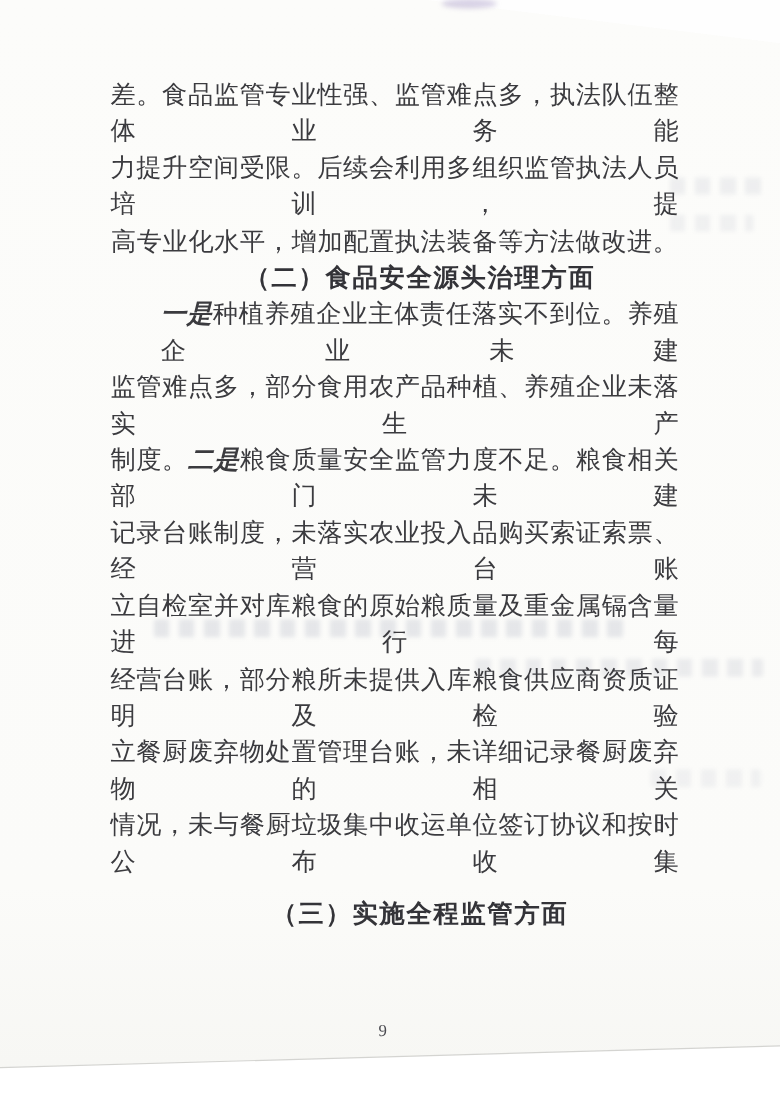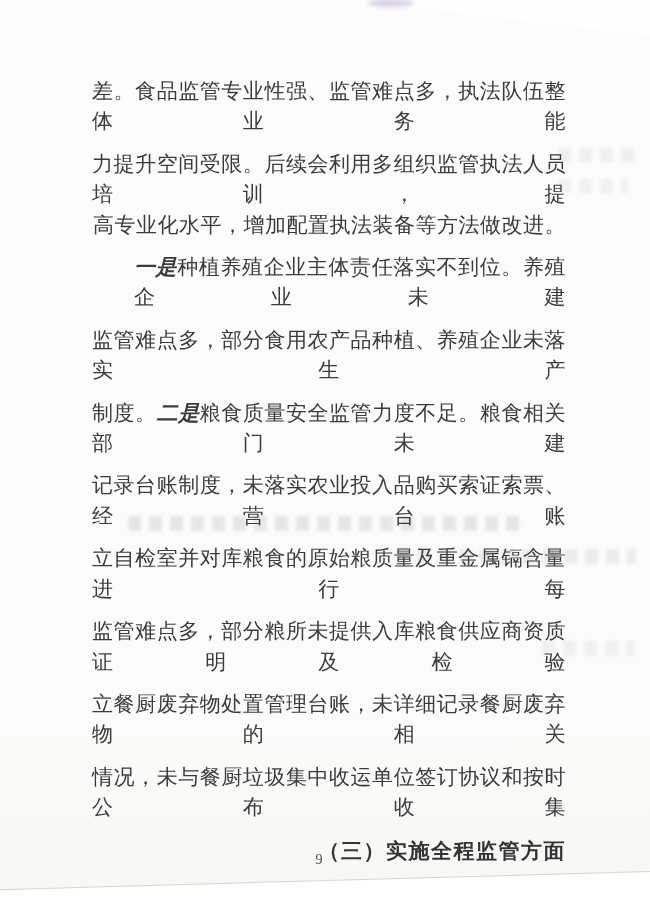--- a/index.html
+++ b/index.html
@@ -35,22 +35,22 @@
   .g1 { left:128px; top:516px; width:392px; height:15px; opacity:.55; }
   .g2 { left:396px; top:549px; width:240px; height:15px; opacity:.42; }
   .g3 { left:558px; top:148px; width:80px; height:14px; opacity:.35; }
   .g4 { left:558px; top:179px; width:70px; height:14px; opacity:.30; }
   .g5 { left:542px; top:641px; width:92px; height:15px; opacity:.28; }
   
   .content {
     position:absolute; left:92px; top:64px; width:474px;
     color:#3b3b3f; font-size:21px; line-height:30.4px; letter-spacing:.5px;
   }
-  .line { min-height:30.4px; text-align:right; }
-  .line.j { text-align:justify; text-align-last:justify;margin-top:12px; }
+  .line { min-height:30.4px; text-align:center; }
+  .line.j { text-align:justify; text-align-last:justify; }
   .line.indent { padding-left:42px; }
   .line.heading {
     font-weight:bold; color:#333338; letter-spacing:1.5px; padding-left:42px;
   }
   .line.heading.gap { margin-top:13px; }
   .line b { font-weight:bold;font-style:italic; }
   .page-number {
     position:absolute; left:0; top:852px; width:638px; text-align:center;
     font-size:14px; color:#4a4a50;
   }
@@ -66,26 +66,27 @@
 <div class="ghost g1"></div>
 <div class="ghost g2"></div>
 <div class="ghost g3"></div>
 <div class="ghost g4"></div>
 <div class="ghost g5"></div>
 
 <div class="content">
     <div class="line j">差。食品监管专业性强、监管难点多，执法队伍整体业务能</div>
     <div class="line j">力提升空间受限。后续会利用多组织监管执法人员培训，提</div>
     <div class="line">高专业化水平，增加配置执法装备等方法做改进。</div>
+    <div class="line heading">（二）食品安全源头治理方面</div>
     <div class="line j indent"><b>一是</b>种植养殖企业主体责任落实不到位。养殖企业未建</div>
     <div class="line j">监管难点多，部分食用农产品种植、养殖企业未落实生产</div>
     <div class="line j">制度。<b>二是</b>粮食质量安全监管力度不足。粮食相关部门未建</div>
     <div class="line j">记录台账制度，未落实农业投入品购买索证索票、经营台账</div>
     <div class="line j">立自检室并对库粮食的原始粮质量及重金属镉含量进行每</div>
-    <div class="line j">监管难点多，部分粮所未提供入库粮食供应商资质证明及检验</div>
+    <div class="line j">经营台账，部分粮所未提供入库粮食供应商资质证明及检验</div>
     <div class="line j">立餐厨废弃物处置管理台账，未详细记录餐厨废弃物的相关</div>
     <div class="line j">情况，未与餐厨垃圾集中收运单位签订协议和按时公布收集</div>
     <div class="line heading gap">（三）实施全程监管方面</div>
   </div>
 
 <div class="page-number">9</div>
 
 <div class="edge-bottom"></div>
 
 </body></html>

